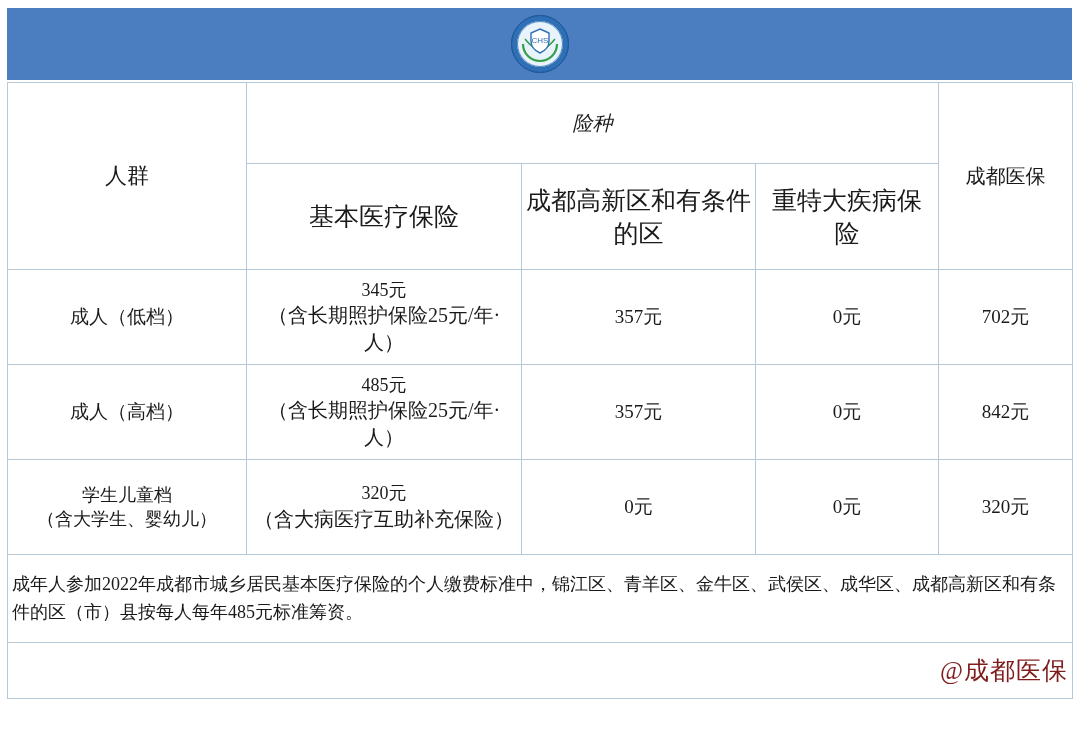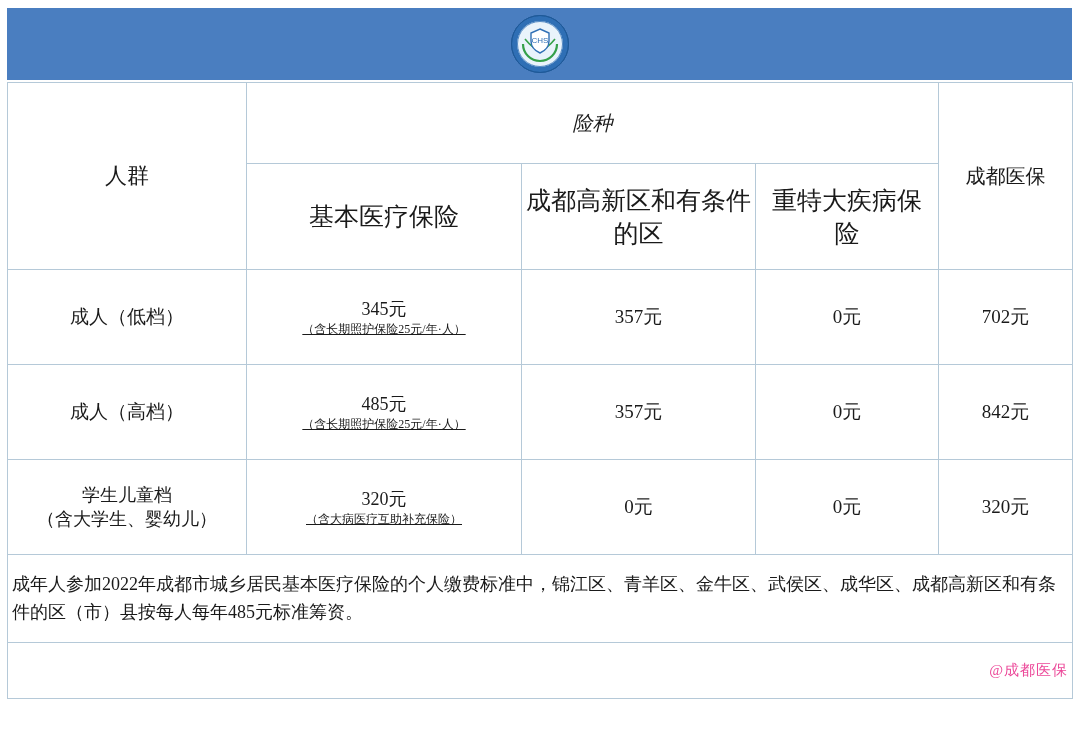--- a/index.html
+++ b/index.html
@@ -79,40 +79,40 @@
 
   .h-group { height: 80px; font-size: 20px; font-style: italic; }
   .h-sub   { height: 105px; font-size: 25px; }
   .h-people{ font-size: 22px; }
   .h-total { font-size: 20px; }
 
   .row-data { height: 95px; }
   .cell-people { font-size: 19px; }
   .cell-amount { font-size: 19px; }
   .amount-main { display: block; font-size: 18px; line-height: 1.35; }
-  .amount-note { display: block; font-size: 12px; line-height: 1.35; text-decoration: underline; }
+  .amount-note { display: block; font-size: 20px; line-height: 1.35; }
   .zero-red { color: #e1121a; }
 
   .row-note { height: 88px; }
   .note-cell {
     text-align: left !important;
     font-size: 18px;
     line-height: 1.55;
     padding: 8px 10px 8px 10px;
     vertical-align: middle;
   }
   .row-blank { height: 56px; }
   .blank-cell {
     text-align: right !important;
     padding-right: 85px;
     vertical-align: middle;
   }
   .watermark {
-    color: #ec4899;
-    font-size: 15px;
+    color: #7f1d1d;
+    font-size: 25px;
     letter-spacing: 1px;
     font-family: "Liberation Serif", "DejaVu Serif", serif;
     margin-top: 8px;
   }
 
   
   .logo .ring {
     position: absolute;
     inset: 0;
     border-radius: 50%;

